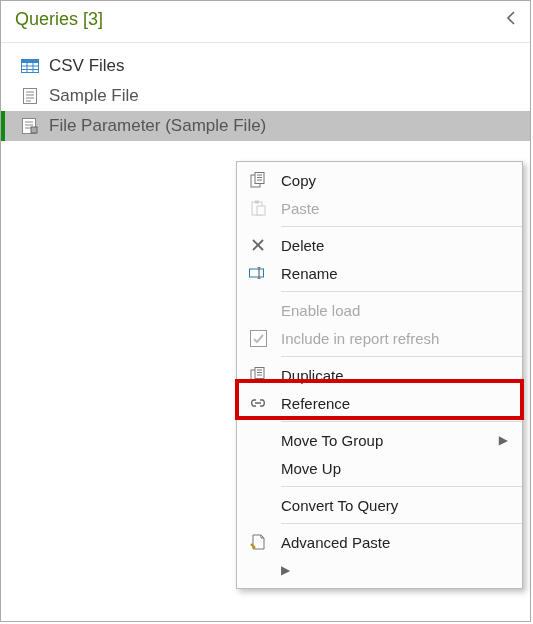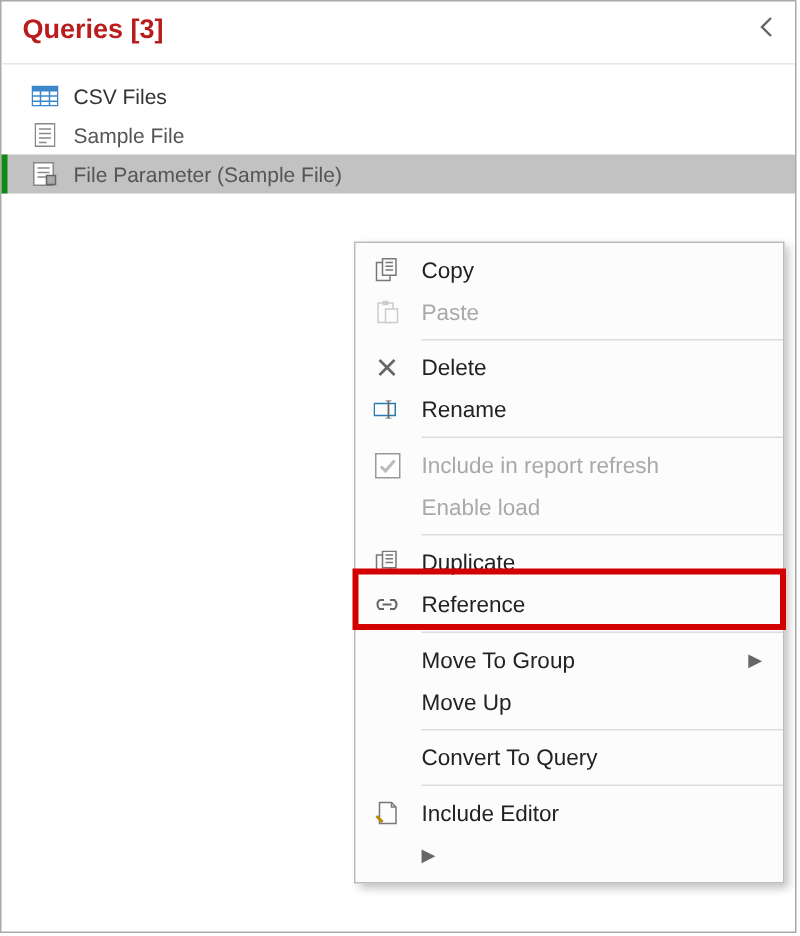--- a/index.html
+++ b/index.html
@@ -20,35 +20,35 @@
 }
 .header {
   display: flex;
   align-items: center;
   justify-content: space-between;
   padding: 8px 12px 12px 14px;
   border-bottom: 1px solid #e6e6e6;
 }
 .header-title {
   font-size: 18px;
-  color: #b91c1c;
-  font-weight: 700;
+  color: #4d7c0f;
+  font-weight: 400;
 }
 .collapse-chev {
   color: #666;
 }
 .queries-list {
   padding-top: 8px;
 }
 .query-item {
   display: flex;
   align-items: center;
   padding: 5px 10px 5px 20px;
   gap: 10px;
-  font-size: 14px;
+  font-size: 17px;
   color: #333;
 }
 .query-item.italic { color: #555; }
 .query-item.selected {
   background: #c2c2c2;
   position: relative;
   text-align: center;
 }
 .query-item.selected::before {
   content: "";
@@ -218,35 +218,35 @@
             <line x1="8" y1="0" x2="12" y2="0" stroke="#666"></line>
             <line x1="8" y1="12" x2="12" y2="12" stroke="#666"></line>
           </svg>
       </span>
       <span class="menu-label">Rename</span>
     </div>
 
     <div class="menu-sep"></div>
 
     <div class="menu-item disabled">
+      <span class="menu-icon"></span>
+      <span class="menu-label">Enable load</span>
+    </div>
+
+    <div class="menu-item disabled">
       <span class="menu-icon">
         <span class="checkbox-icon">
           <svg width="13" height="13" viewBox="0 0 13 13">
               <path d="M2 7 L5 10 L11 3" fill="none" stroke="#bbb" stroke-width="2"></path>
             </svg>
         </span>
       </span>
       <span class="menu-label">Include in report refresh</span>
     </div>
 
-    <div class="menu-item disabled">
-      <span class="menu-icon"></span>
-      <span class="menu-label">Enable load</span>
-    </div>
-
     <div class="menu-sep"></div>
 
     <div class="menu-item">
       <span class="menu-icon">
         <svg width="16" height="16" viewBox="0 0 16 16">
             <rect x="1" y="3" width="9" height="12" fill="none" stroke="#777"></rect>
             <rect x="5" y="0.5" width="9" height="11" fill="#fcfcfc" stroke="#777"></rect>
             <line x1="7" y1="3" x2="12" y2="3" stroke="#777"></line>
             <line x1="7" y1="5.5" x2="12" y2="5.5" stroke="#777"></line>
             <line x1="7" y1="8" x2="12" y2="8" stroke="#777"></line>
@@ -288,21 +288,21 @@
     <div class="menu-sep"></div>
 
     <div class="menu-item">
       <span class="menu-icon">
         <svg width="16" height="16" viewBox="0 0 16 16">
             <path d="M3 1 L11 1 L14 4 L14 15 L3 15 Z" fill="none" stroke="#777"></path>
             <path d="M11 1 L11 4 L14 4" fill="none" stroke="#777"></path>
             <path d="M1 10 L5 14" stroke="#b88a00" stroke-width="2"></path>
           </svg>
       </span>
-      <span class="menu-label">Include Editor</span>
+      <span class="menu-label">Advanced Paste</span>
     </div>
 
     <div class="menu-item">
       <span class="menu-icon"></span>
       <span class="submenu-arrow">▶</span>
     </div>
 
   </div>
 
   <div class="highlight-box"></div>

